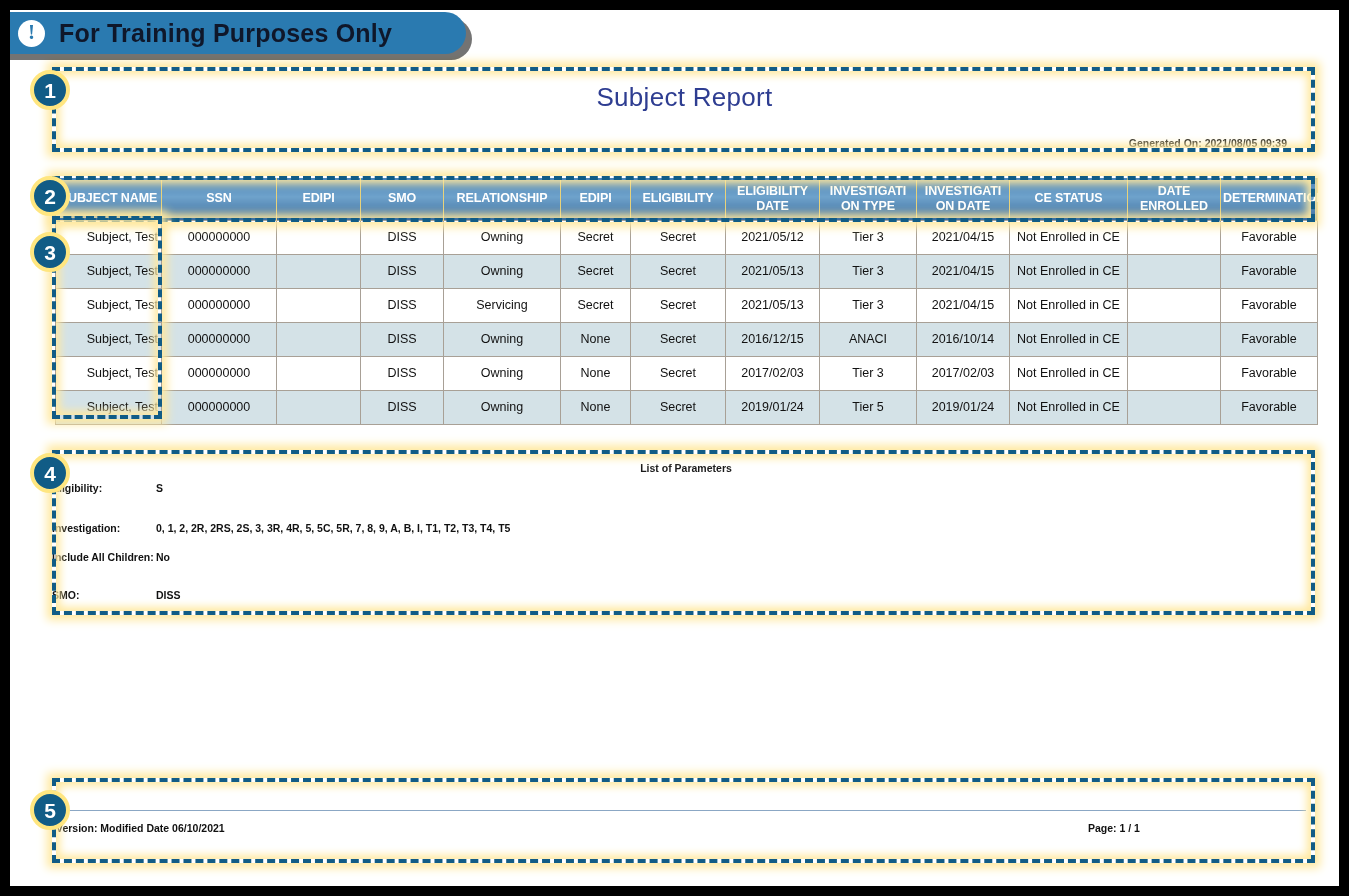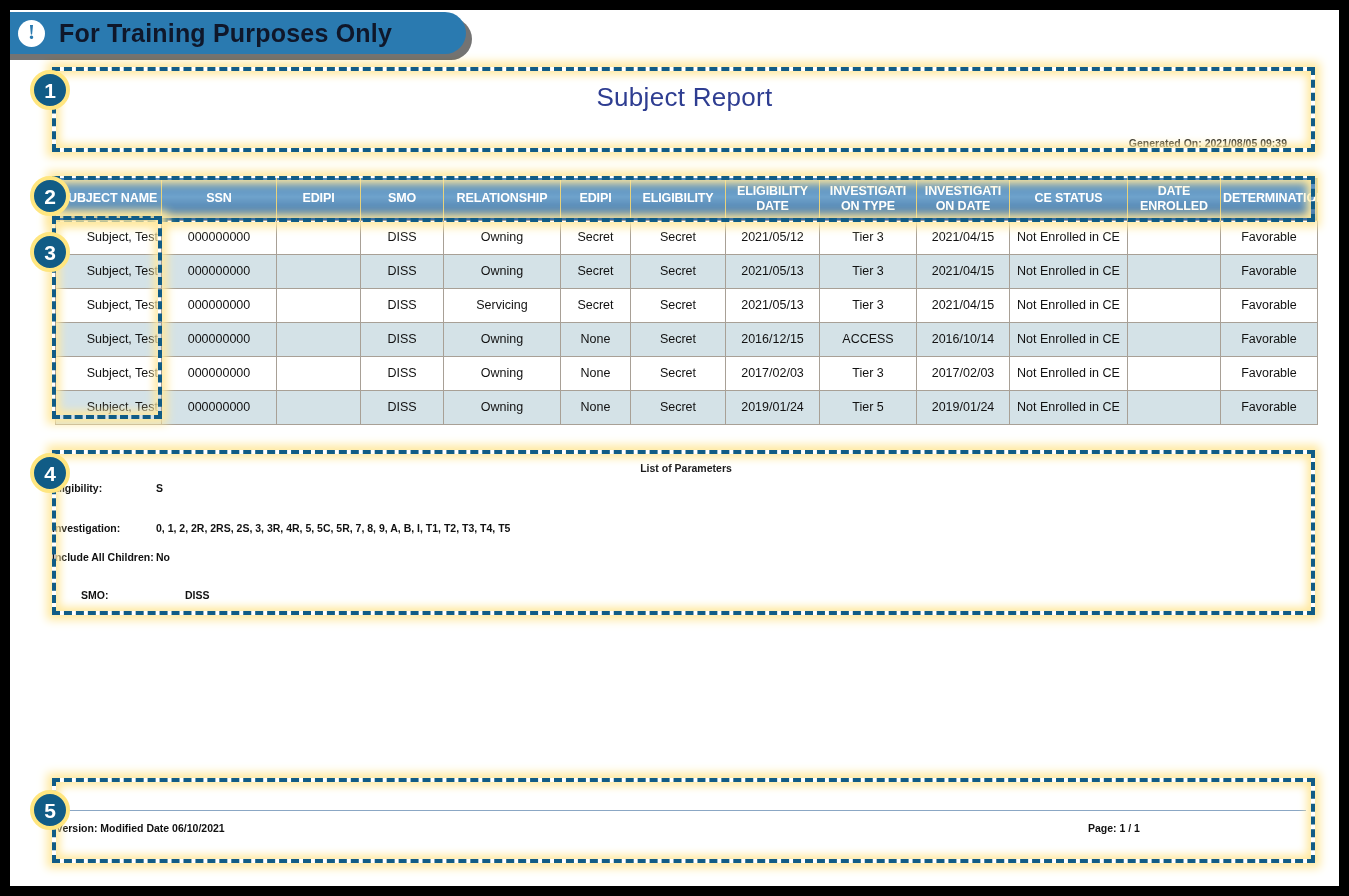--- a/index.html
+++ b/index.html
@@ -253,21 +253,21 @@
         </tr>
         <tr class="even">
           <td class="subject">Subject, Test</td>
           <td>000000000</td>
           <td></td>
           <td>DISS</td>
           <td>Owning</td>
           <td>None</td>
           <td>Secret</td>
           <td>2016/12/15</td>
-          <td>ACCESS</td>
+          <td>ANACI</td>
           <td>2016/10/14</td>
           <td>Not Enrolled in CE</td>
           <td></td>
           <td>Favorable</td>
         </tr>
         <tr class="odd">
           <td class="subject">Subject, Test</td>
           <td>000000000</td>
           <td></td>
           <td>DISS</td>
@@ -306,21 +306,21 @@
   <div class="badge" style="left:20px; top:222px;">3</div>
 
   <div class="callout" style="left:42px; top:440px; width:1263px; height:165px;"></div>
   <div class="badge" style="left:20px; top:443px;">4</div>
 
   <div id="params-title">List of Parameters</div>
   <div id="params-list">
       <div class="param-row" style="top: 472px;"><span class="plabel">Eligibility:</span><span class="pvalue">S</span></div>
       <div class="param-row" style="top: 512px;"><span class="plabel">Investigation:</span><span class="pvalue">0, 1, 2, 2R, 2RS, 2S, 3, 3R, 4R, 5, 5C, 5R, 7, 8, 9, A, B, I, T1, T2, T3, T4, T5</span></div>
       <div class="param-row" style="top: 541px;"><span class="plabel">Include All Children:</span><span class="pvalue">No</span></div>
-      <div class="param-row" style="top: 579px; padding-left: 29px;"><span class="plabel">SMO:</span><span class="pvalue">DISS</span></div>
+      <div class="param-row" style="top: 579px;"><span class="plabel">SMO:</span><span class="pvalue">DISS</span></div>
     </div>
 
   <div class="callout" style="left:42px; top:768px; width:1263px; height:85px;"></div>
   <div class="badge" style="left:20px; top:780px;">5</div>
 
   <div id="footer-rule"></div>
   <div id="footer-version">Version: Modified Date 06/10/2021</div>
   <div id="footer-page">Page: 1 / 1</div>
 
 </div>

